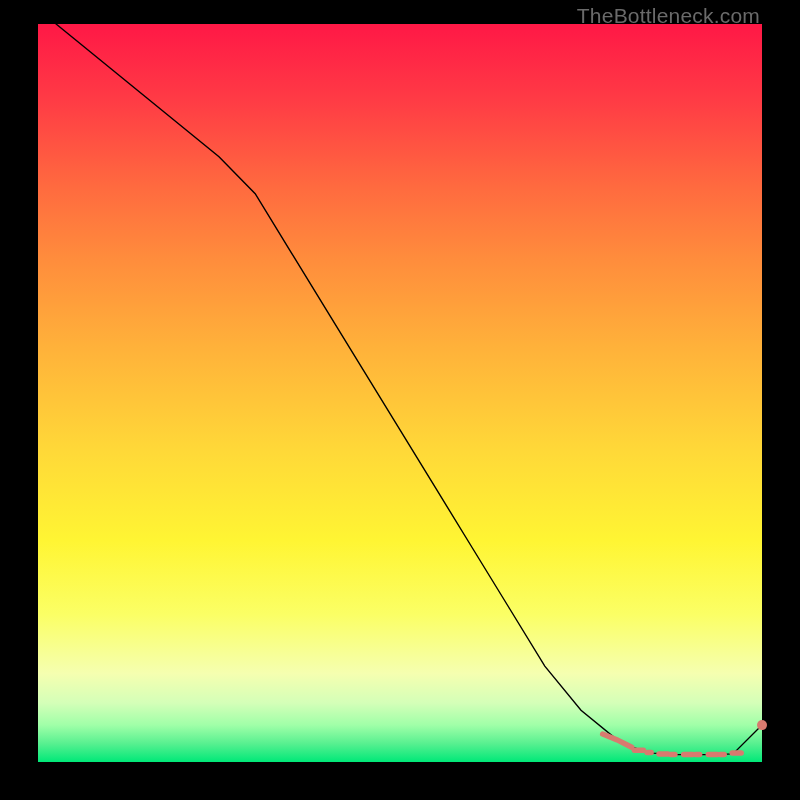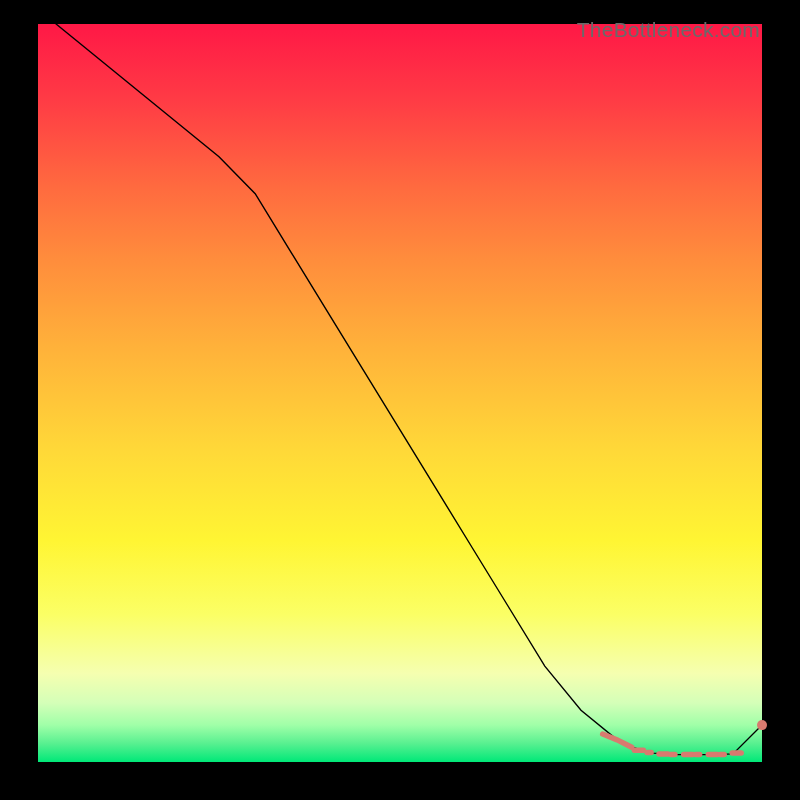--- a/index.html
+++ b/index.html
@@ -28,21 +28,21 @@
       #fbff65 80%,
       #f5ffb0 88%,
       #d4ffb8 92%,
       #a0ffa8 95%,
       #58f090 97.5%,
       #00e878 100%
     );
   }
   .watermark {
     position: absolute;
-    top: 18px;
+    top: 4px;
     right: 40px;
     color: #6a6a6a;
     font-size: 21px;
     font-weight: 500;
     letter-spacing: 0.2px;
     user-select: none;
   }
   svg.plot {
     position: absolute;
     left: 38px;

